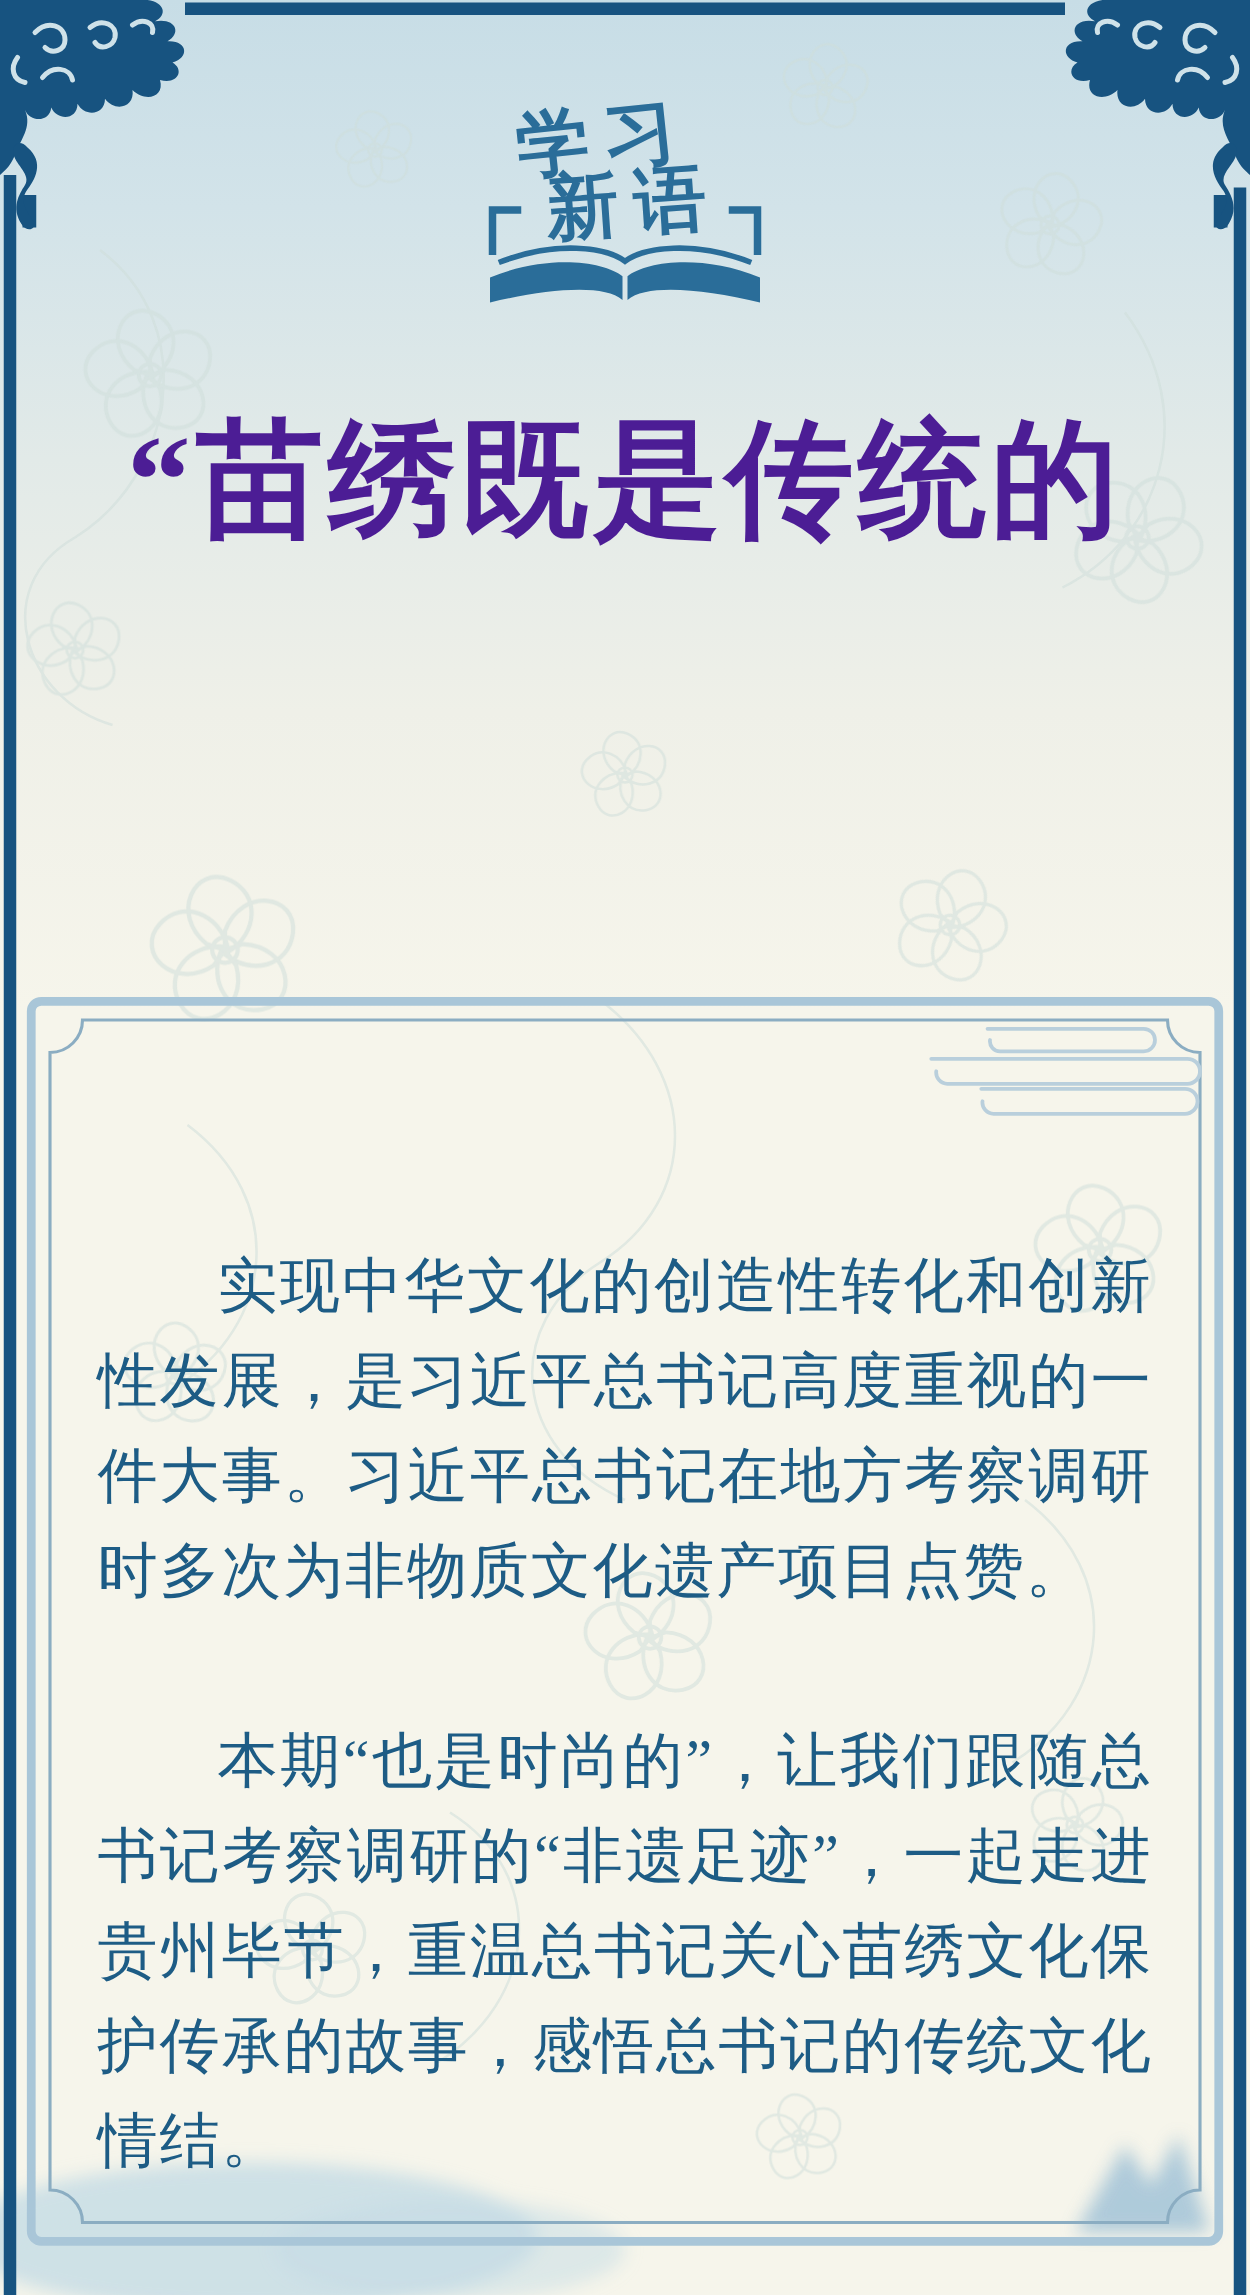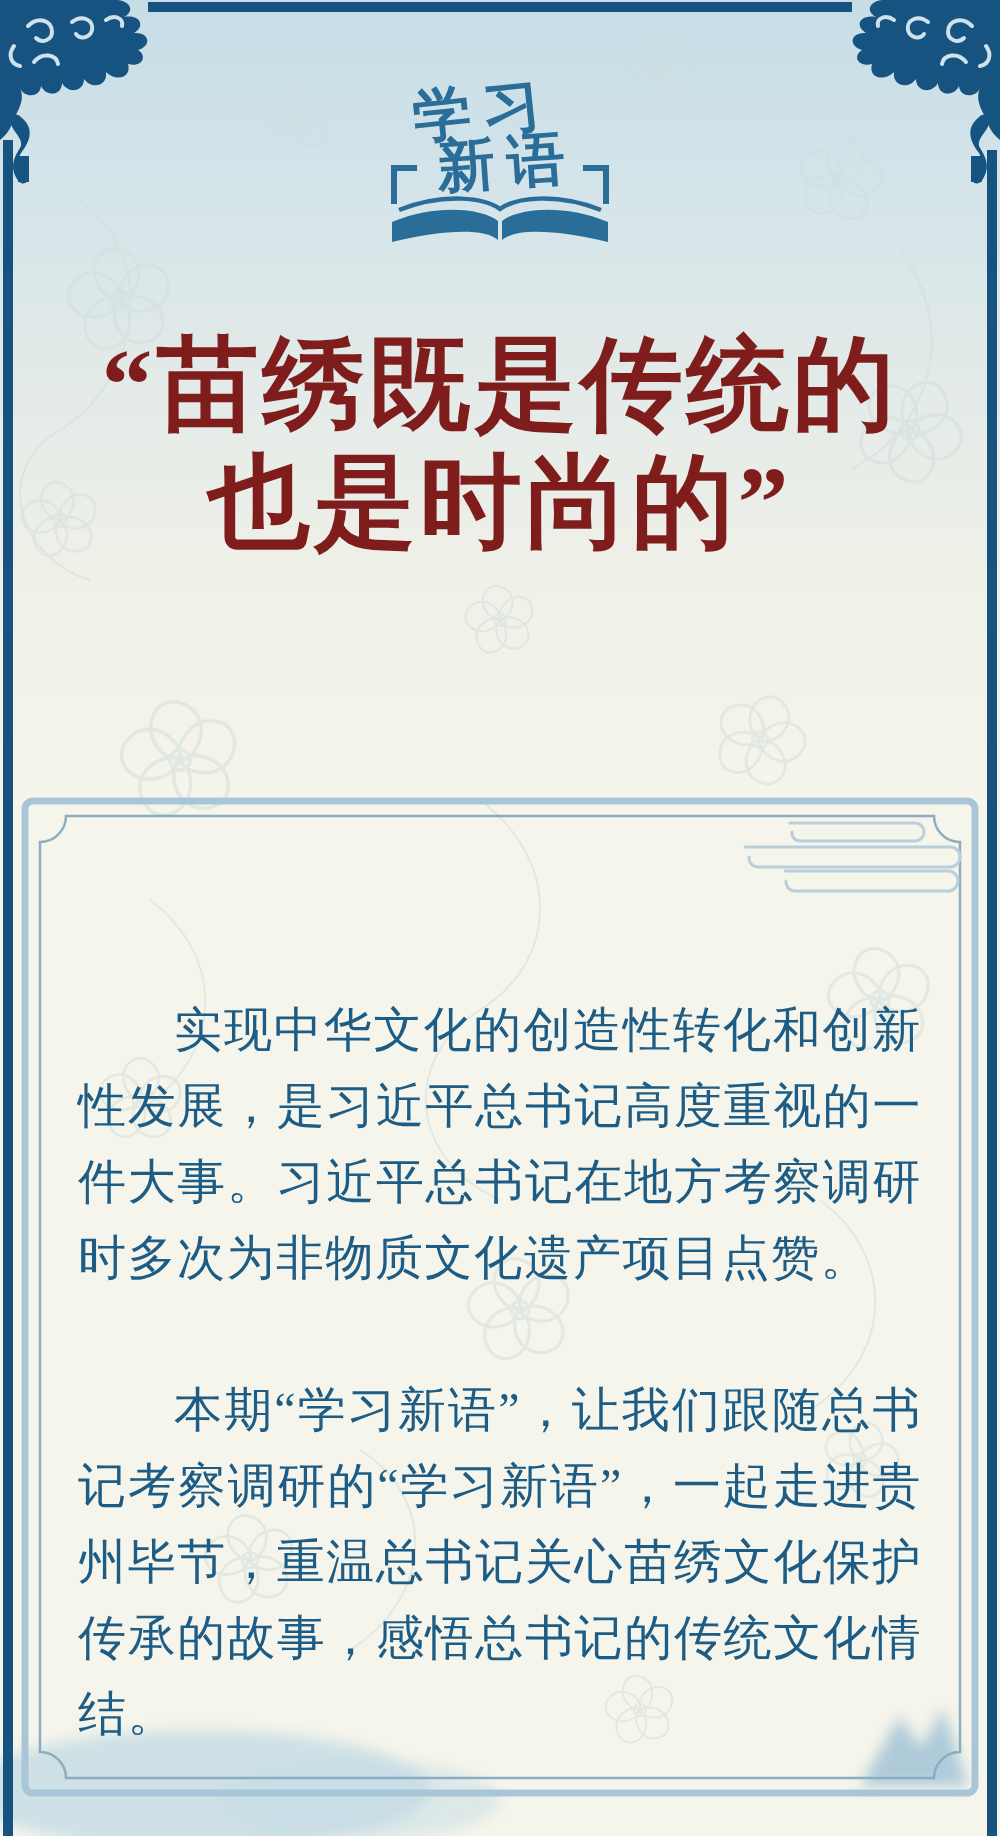--- a/index.html
+++ b/index.html
@@ -21,21 +21,21 @@
   .corner.tl{left:0;}
   .corner.tr{right:0;transform:scaleX(-1);}
   
   .logo{top:86px;left:375px;width:250px;height:140px;}
   .logo .ch{position:absolute;color:#2a6d99;font-weight:bold;font-size:58px;line-height:1;letter-spacing:12px;}
   .logo .ch1{top:-4px;left:38px;transform:rotate(-6deg);}
   .logo .ch2{top:48px;left:62px;transform:rotate(-4deg);}
   .logo svg{position:absolute;left:10px;bottom:-18px;}
   
   .headline{top:326px;left:0;width:1000px;text-align:center;
-    font-weight:bold;font-size:102px;line-height:118px;letter-spacing:4px;color:#7f1d1d;}
+    font-weight:bold;font-size:102px;line-height:118px;letter-spacing:4px;color:#4c1d95;}
   
   .article{top:992px;left:78px;width:844px;color:#1d5c85;font-weight:normal;
     font-size:48px;line-height:76px;letter-spacing:1.5px;text-align:justify;}
   .article p{margin:0 0 76px 0;text-indent:2em;}
   .article p:last-child{margin-bottom:0;}
   
   .layer{left:0;top:0;pointer-events:none;}
 </style>
 </head>
 <body>
@@ -153,19 +153,18 @@
       <path d="M7,58 C53,39 98,45 113,57 L113,76 C98,63 53,67 7,78 Z"></path>
       <path d="M223,58 C177,39 132,45 117,57 L117,76 C132,63 177,67 223,78 Z"></path>
     </g>
   </svg>
   <span class="ch ch1">学习</span>
   <span class="ch ch2">新语</span>
 </div>
 
 <div class="abs headline">
   <div>“苗绣既是传统的</div>
-  <div>也是时尚的”</div>
 </div>
 
 <div class="abs article">
   <p>实现中华文化的创造性转化和创新性发展，是习近平总书记高度重视的一件大事。习近平总书记在地方考察调研时多次为非物质文化遗产项目点赞。</p>
-  <p>本期“学习新语”，让我们跟随总书记考察调研的“学习新语”，一起走进贵州毕节，重温总书记关心苗绣文化保护传承的故事，感悟总书记的传统文化情结。</p>
+  <p>本期“也是时尚的”，让我们跟随总书记考察调研的“非遗足迹”，一起走进贵州毕节，重温总书记关心苗绣文化保护传承的故事，感悟总书记的传统文化情结。</p>
 </div>
 
 </body></html>

